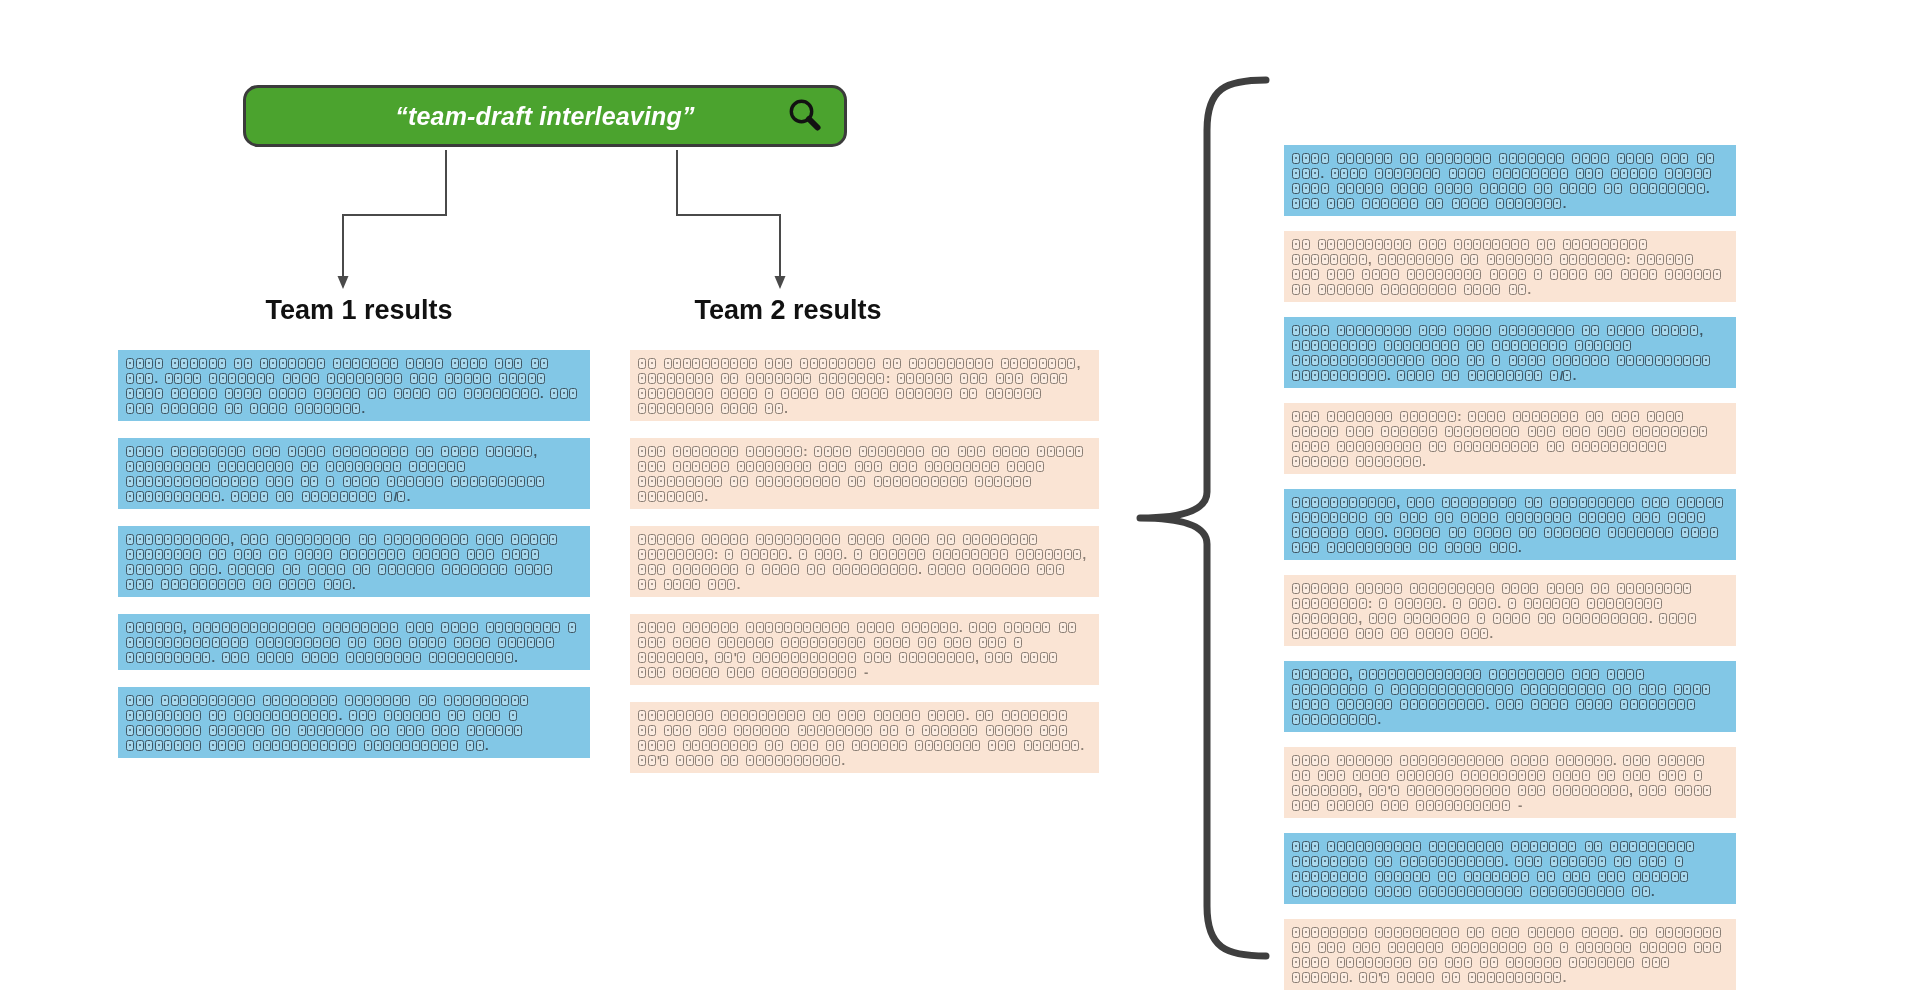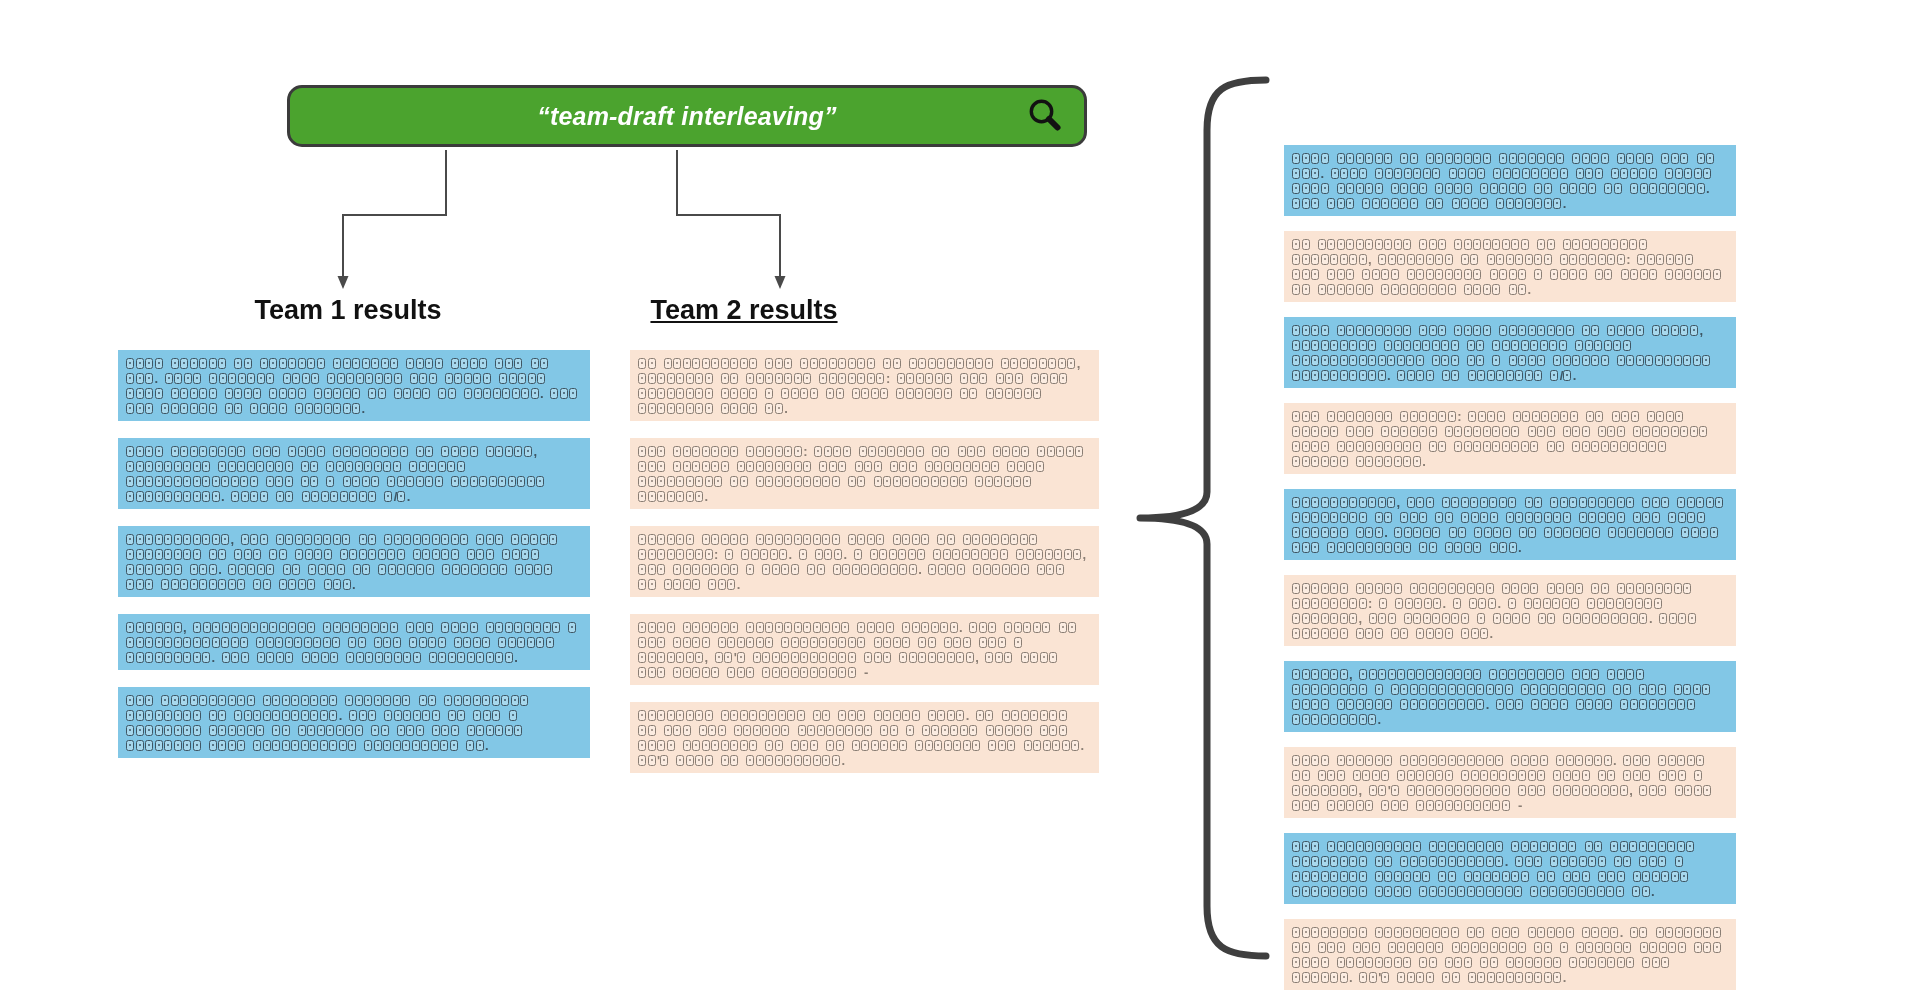--- a/index.html
+++ b/index.html
@@ -7,33 +7,33 @@
        font-family:"Liberation Sans",sans-serif;}
   .canvas{position:absolute;inset:0;}
 
   
   svg.overlay{position:absolute;left:0;top:0;width:1920px;height:1002px;pointer-events:none;}
   .conn{fill:none;stroke:var(--connector-gray,#4A4A4A);stroke-width:2;}
   .arrowhead{fill:var(--connector-gray,#4A4A4A);stroke:none;}
   .brace{fill:none;stroke:var(--brace-gray,#3F3F3F);stroke-width:7;stroke-linecap:round;stroke-linejoin:round;}
 
   
-  .searchbar{position:absolute;left:243px;top:85px;width:800px;height:62px;
+  .searchbar{position:absolute;left:243px;top:85px;width:604px;height:62px;
     background:var(--search-green,#4BA32E);border:3px solid var(--search-border,#3B3B3B);
-    border-radius:15px;box-sizing:border-box;margin-left:44px;}
+    border-radius:15px;box-sizing:border-box;}
   .searchbar .q{position:absolute;left:0;right:0;top:50%;transform:translateY(-50%);
     text-align:center;color:var(--search-text-white,#fff);
     font-size:25px;font-weight:700;font-style:italic;letter-spacing:.2px;}
   .searchbar svg.mag{position:absolute;right:20px;top:50%;transform:translateY(-50%);}
 
   
   .collabel{position:absolute;font-size:27px;font-weight:700;color:var(--heading-black,#111);
     text-align:center;white-space:nowrap;}
-  .collabel.t1{left:198px;top:295px;width:300px;}
-  .collabel.t2{left:594px;top:295px;width:300px;text-decoration:underline;}
+  .collabel.t1{left:209px;top:295px;width:300px;}
+  .collabel.t2{left:638px;top:295px;width:300px;}
   .collabel.il{left:1270px;top:86px;width:500px;}
 
   
   .col{position:absolute;display:flex;flex-direction:column;}
   #col-team1{left:118px;top:350px;width:472px;gap:17px;}
   #col-team2{left:630px;top:350px;width:469px;gap:17px;}
   #col-interleaved{left:1284px;top:145px;width:452px;gap:15px;}
 
   .res{padding:6px 8px 5px 8px;line-height:15px;font-size:13px;box-sizing:border-box;}
   .res.blue{background:var(--team1-blue,#82C7E6);color:var(--team1-ink,#3E5664);}

